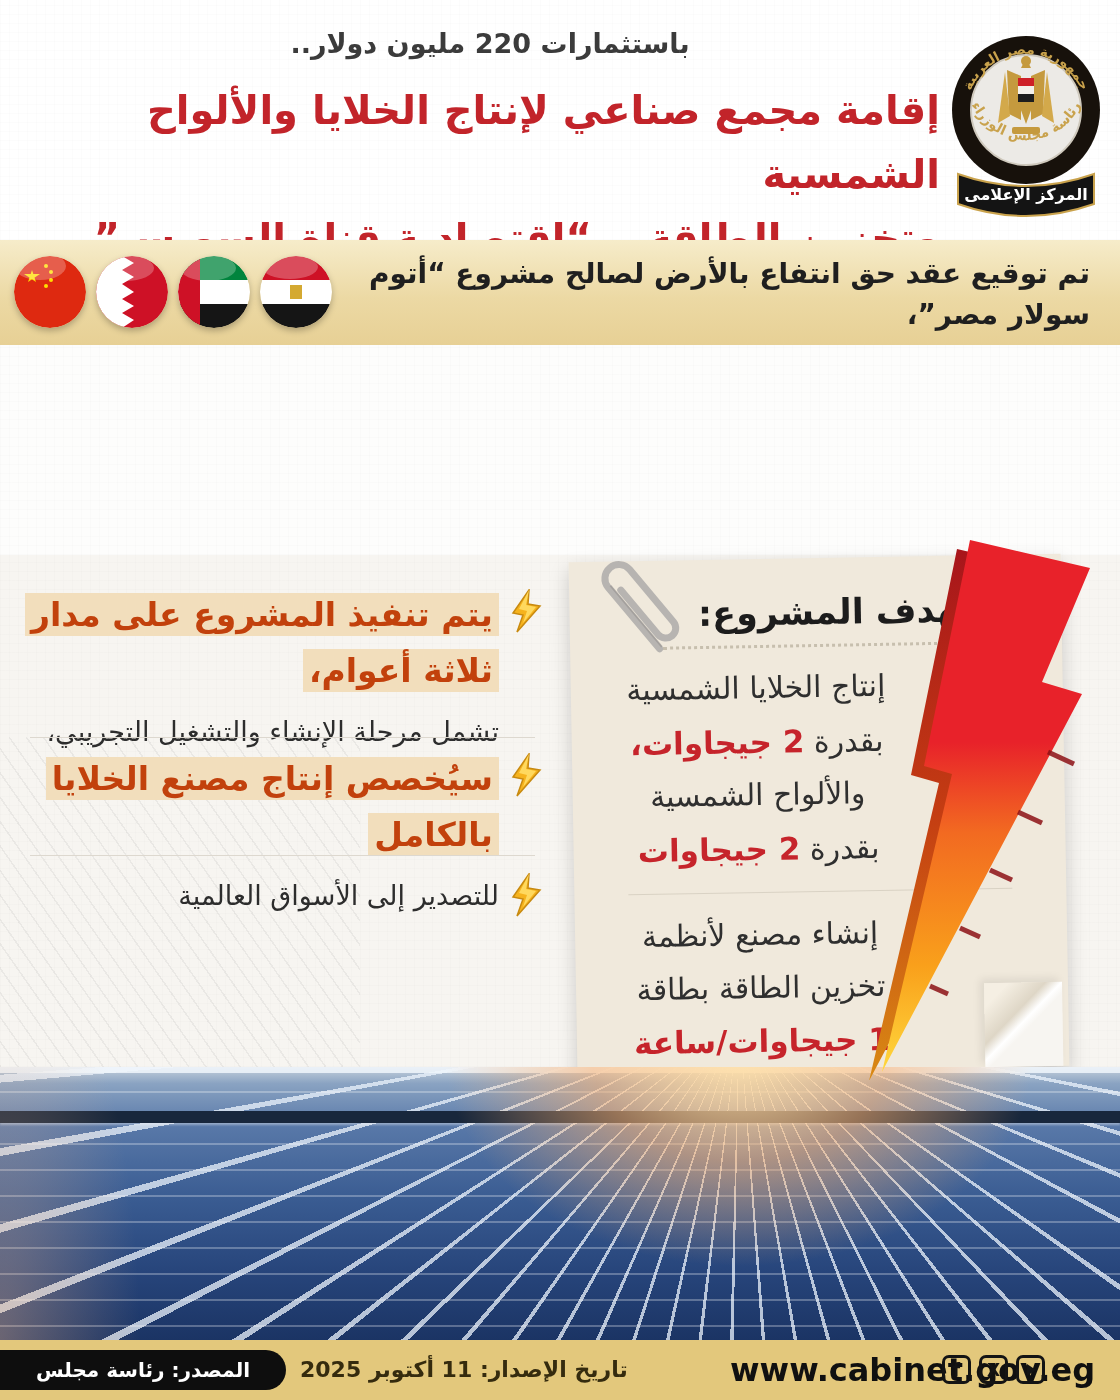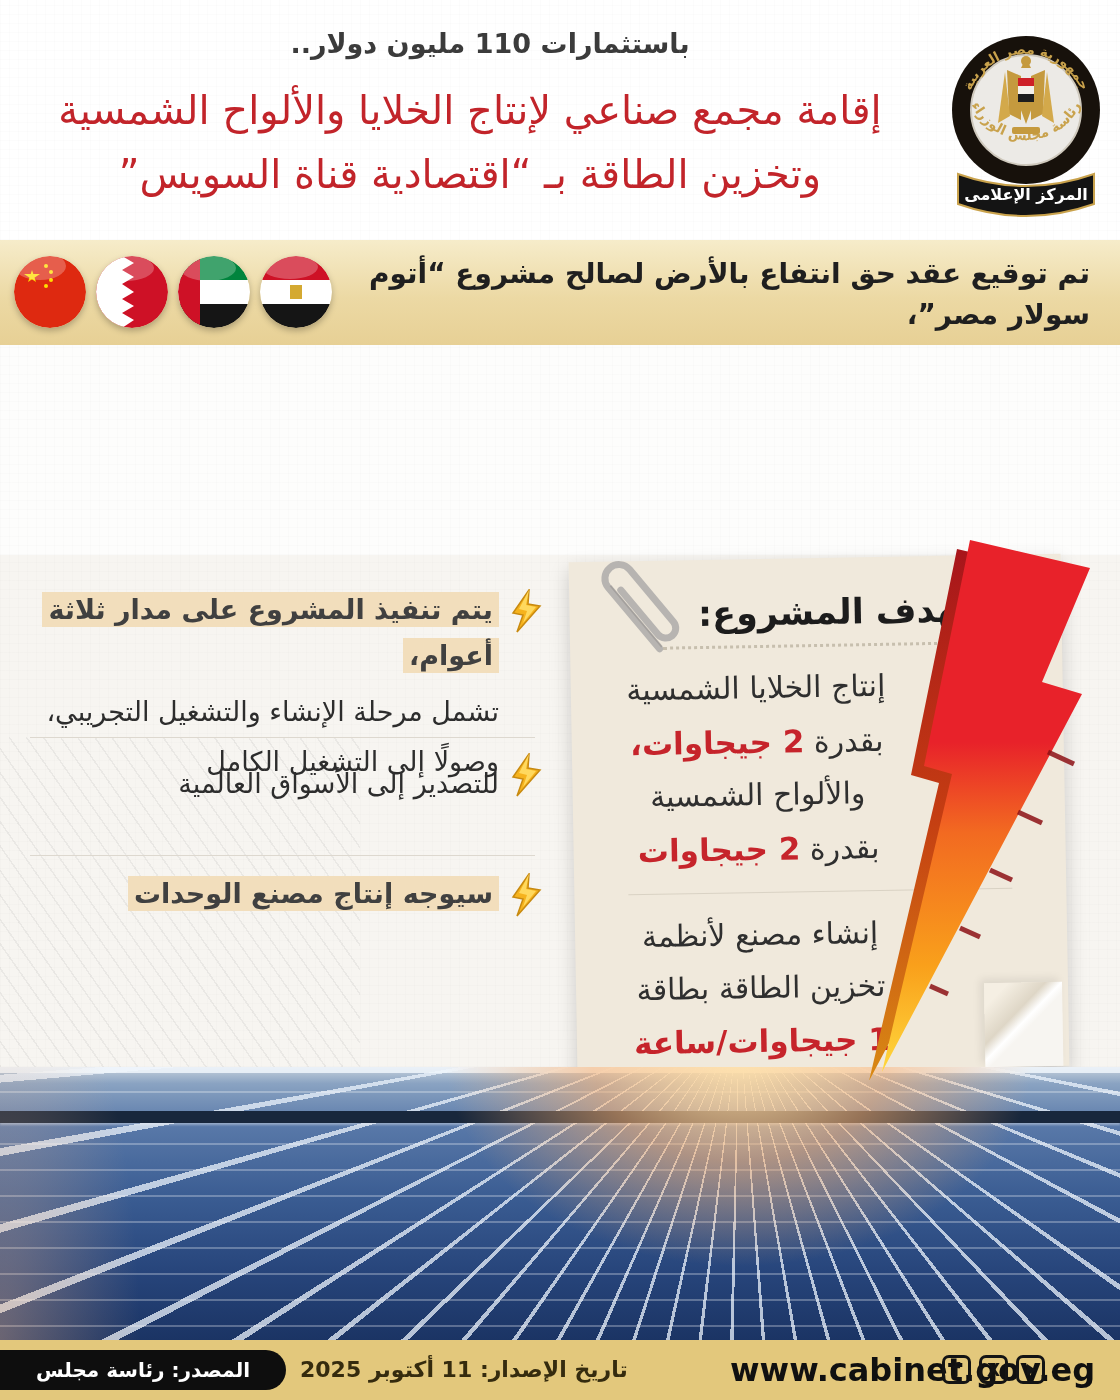--- a/index.html
+++ b/index.html
@@ -7,21 +7,21 @@
   #page{position:relative;width:1120px;height:1400px;margin:0 auto;overflow:hidden;
         font-family:"DejaVu Sans",sans-serif;background:#ffffff;}
   .abs{position:absolute;}
 
   
   #header{left:0;top:0;width:1120px;height:240px;background:
      repeating-linear-gradient(0deg, rgba(0,0,0,.012) 0 1px, transparent 1px 9px),
      repeating-linear-gradient(90deg, rgba(0,0,0,.012) 0 1px, transparent 1px 9px),#fff;}
   .kicker{left:60px;top:28px;width:860px;text-align:center;font-size:27px;font-weight:bold;
           color:#3b3b3b;direction:rtl;}
-  .title{left:0px;top:78px;width:940px;text-align:center;font-size:40px;font-weight:normal;
+  .title{left:0px;top:78px;width:940px;text-align:right;font-size:40px;font-weight:bold;
          color:#c2242a;direction:rtl;line-height:1.6;}
 
   
   #logo{right:18px;top:28px;width:152px;height:196px;}
 
   
   #banner{left:0;top:240px;width:1120px;height:105px;
           background:linear-gradient(180deg,#f6ecca 0%,#ecd9a4 55%,#e7d095 100%);
           border-top:2px solid #e0c férfi;}
   #banner{border-top:none;}
@@ -42,21 +42,21 @@
 
   
   #main{left:0;top:555px;width:1120px;height:512px;background:
      repeating-linear-gradient(0deg, rgba(0,0,0,.012) 0 1px, transparent 1px 9px),
      repeating-linear-gradient(90deg, rgba(0,0,0,.012) 0 1px, transparent 1px 9px),#f7f5f1;}
   #main::before{content:"";position:absolute;left:0;bottom:0;width:360px;height:330px;
      background:repeating-linear-gradient(55deg, rgba(150,150,150,.22) 0 1.5px, transparent 1.5px 14px);
      opacity:.6;}
   .bullet{position:absolute;right:575px;width:520px;direction:rtl;text-align:right;padding-right:46px;}
   .bolt-ico{position:absolute;right:0;top:2px;width:38px;height:44px;}
-  .b-title{display:inline;background:#f2debc;color:#404040;font-weight:bold;font-size:27px;
+  .b-title{display:inline;background:#f2debc;color:#c2410c;font-weight:bold;font-size:33px;
            line-height:1.7;padding:2px 6px;box-decoration-break:clone;}
   .b-body{font-size:27px;color:#2d2d2d;line-height:1.85;margin-top:8px;white-space:pre-line;}
   .b-div{position:absolute;left:30px;width:505px;border-top:1px solid #ddd8cf;}
 
   
   #note{left:573px;top:558px;width:492px;height:512px;background:#f0e9dc;
         transform:rotate(-1deg);box-shadow:0 8px 20px rgba(0,0,0,.18);}
   #note .curl{position:absolute;right:6px;bottom:0;width:78px;height:84px;
         background:linear-gradient(315deg,#f7f5f1 45%,#ffffff 52%,#ded6c6 62%,#f5efe3 85%);
         box-shadow:-4px -4px 8px rgba(0,0,0,.08);}
@@ -103,21 +103,21 @@
        font-weight:bold;font-size:17px;display:flex;align-items:center;justify-content:center;}
   .soc .play{width:0;height:0;border-left:9px solid #141414;border-top:6px solid transparent;
        border-bottom:6px solid transparent;margin-left:2px;}
 </style>
 </head>
 <body>
 
 <div id="page">
 
   <div id="header" class="abs">
-    <div class="kicker abs">باستثمارات 110 مليون دولار..</div>
+    <div class="kicker abs">باستثمارات 220 مليون دولار..</div>
     <div class="title abs">
       <div>إقامة مجمع صناعي لإنتاج الخلايا والألواح الشمسية</div>
       <div>وتخزين الطاقة بـ “اقتصادية قناة السويس”</div>
     </div>
 
     <svg id="logo" class="abs" viewBox="0 0 152 196">
       <circle cx="76" cy="82" r="74" fill="#17110b"></circle>
       <circle cx="76" cy="82" r="55" fill="#eceae6"></circle>
       <circle cx="76" cy="82" r="55" fill="none" stroke="#cfc9bd" stroke-width="2"></circle>
       <defs>
@@ -275,30 +275,30 @@
       <div class="b-body">تشمل مرحلة الإنشاء والتشغيل التجريبي،
 وصولًا إلى التشغيل الكامل</div>
     </div>
     <div class="b-div" style="top:182px"></div>
 
     <div class="bullet" style="top:196px">
       <svg class="bolt-ico" viewBox="0 0 38 44">
         <polygon points="22,1 6,24 16,26 10,43 33,17 21,15" fill="#f6b31d" stroke="#c88a10" stroke-width="1.5"></polygon>
         <polygon points="22,1 12,20 20,22 16,34 29,18 19,16" fill="#ffd95e"></polygon>
       </svg>
+      <span class="b-title">سيُخصص إنتاج مصنع الخلايا بالكامل</span>
       <div class="b-body">للتصدير إلى الأسواق العالمية</div>
     </div>
     <div class="b-div" style="top:300px"></div>
 
     <div class="bullet" style="top:316px">
       <svg class="bolt-ico" viewBox="0 0 38 44">
         <polygon points="22,1 6,24 16,26 10,43 33,17 21,15" fill="#f6b31d" stroke="#c88a10" stroke-width="1.5"></polygon>
         <polygon points="22,1 12,20 20,22 16,34 29,18 19,16" fill="#ffd95e"></polygon>
       </svg>
-      <span class="b-title">سيوجه إنتاج مصنع الوحدات</span>
     </div>
   </div>
 
   <div id="note" class="abs">
     <div class="note-head">يستهدف المشروع:</div>
     <div class="note-sep"></div>
     <div class="note-body">
       <div class="note-line">إنتاج الخلايا الشمسية</div>
       <div class="note-line"><span>بقدرة </span><span class="note-red">2 جيجاوات،</span></div>
       <div class="note-line">والألواح الشمسية</div>

